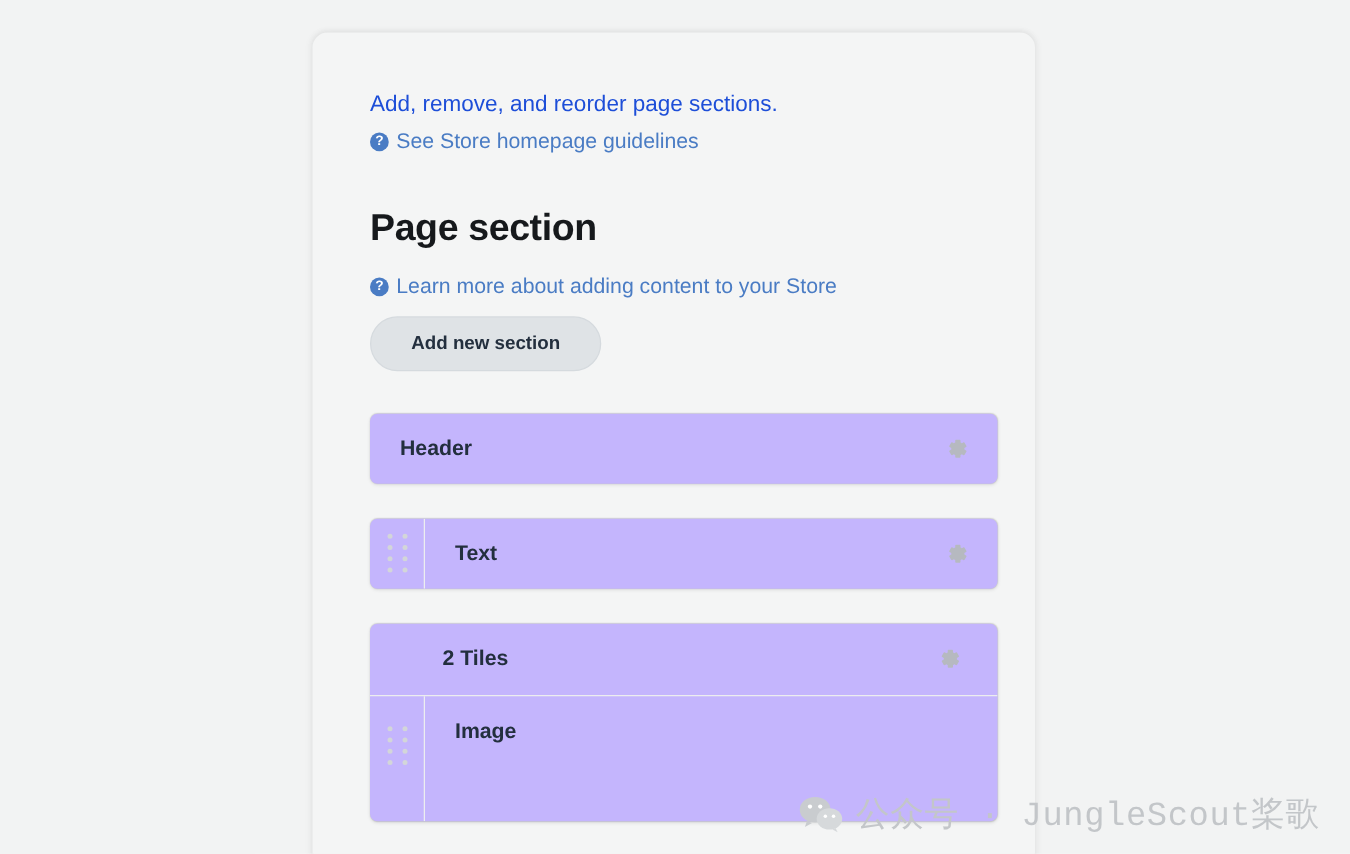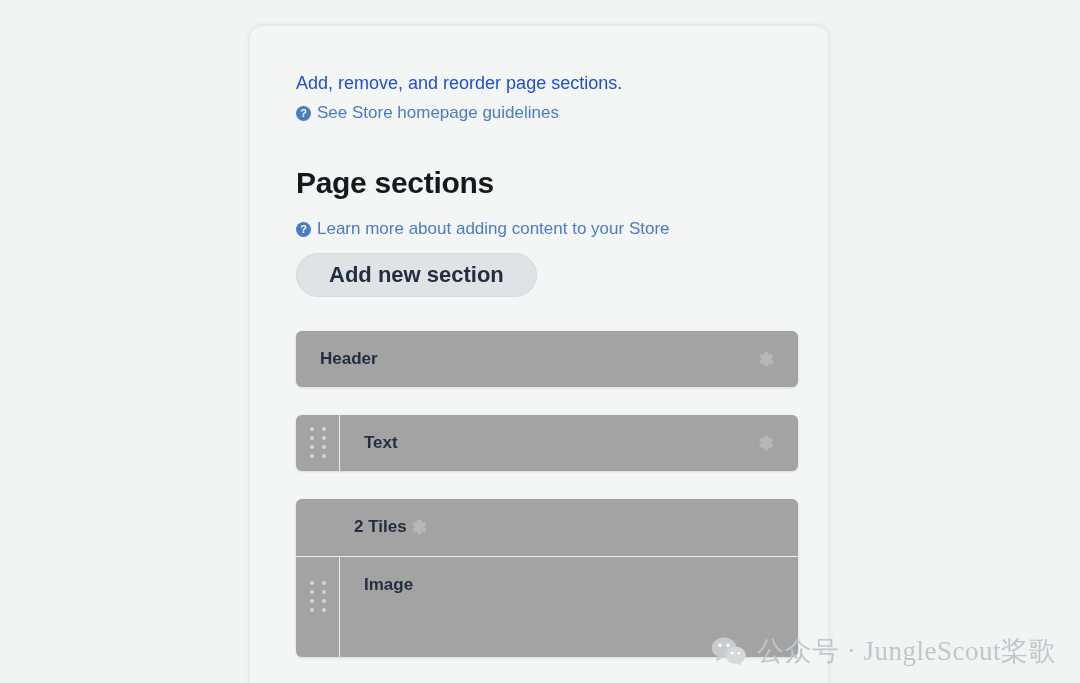--- a/index.html
+++ b/index.html
@@ -96,30 +96,30 @@
     margin-top: 12px;
     display: inline-flex;
     align-items: center;
     justify-content: center;
     height: 44px;
     padding: 0 32px;
     border-radius: 22px;
     background: #dfe3e6;
     border: 1px solid #d5dade;
     color: #232f3e;
-    font-size: 22px;
+    font-size: 15px;
     font-weight: 600;
     cursor: pointer;
   }
 
   
   .cards { margin-top: 34px; }
 
   .card {
-    background: #a3a3a3;
+    background: #c4b5fd;
     border-radius: 6px;
     box-shadow: 0 1px 3px rgba(0,0,0,0.10), 0 0 1px rgba(0,0,0,0.14);
     margin-bottom: 28px;
     display: flex;
     overflow: hidden;
     position: relative;
   }
 
   .card-gutter {
     width: 44px;
@@ -166,21 +166,21 @@
     cursor: pointer;
     opacity: 0.95;
   }
 
   
   .card.nested { flex-direction: column; margin-bottom: 0; }
 
   .nested-head {
     display: flex;
     align-items: center;
-    justify-content: flex-start;
+    justify-content: space-between;
     height: 58px;
     padding: 0 28px 0 58px;
     border-bottom: 1px solid #ecedef;
   }
 
   .nested-child {
     display: flex;
     min-height: 100px;
   }
   .nested-child .card-gutter {
@@ -197,38 +197,38 @@
     bottom: 14px;
     display: flex;
     align-items: center;
     gap: 10px;
     color: #c3c6c9;
     font-size: 27px;
     pointer-events: none;
     white-space: nowrap;
   }
   .wechat-logo { width: 36px; height: 30px; flex: 0 0 auto; }
-  .watermark-text { font-family: Liberation Serif, serif; letter-spacing: 0.5px; }
+  .watermark-text { font-family: Liberation Mono, monospace; letter-spacing: 0.5px; }
 </style>
 </head>
 <body>
 
 <div class="panel">
   <div class="panel-inner">
 
     
     <p class="page-subtitle">Add, remove, and reorder page sections.</p>
 
     <div class="help-link">
       <span class="help-icon">?</span>
       <span>See Store homepage guidelines</span>
     </div>
 
     
-    <h2 class="section-title">Page sections</h2>
+    <h2 class="section-title">Page section</h2>
 
     <div class="help-link section-help">
       <span class="help-icon">?</span>
       <span>Learn more about adding content to your Store</span>
     </div>
 
     <div class="add-btn">Add new section</div>
 
     
     <div class="cards">

